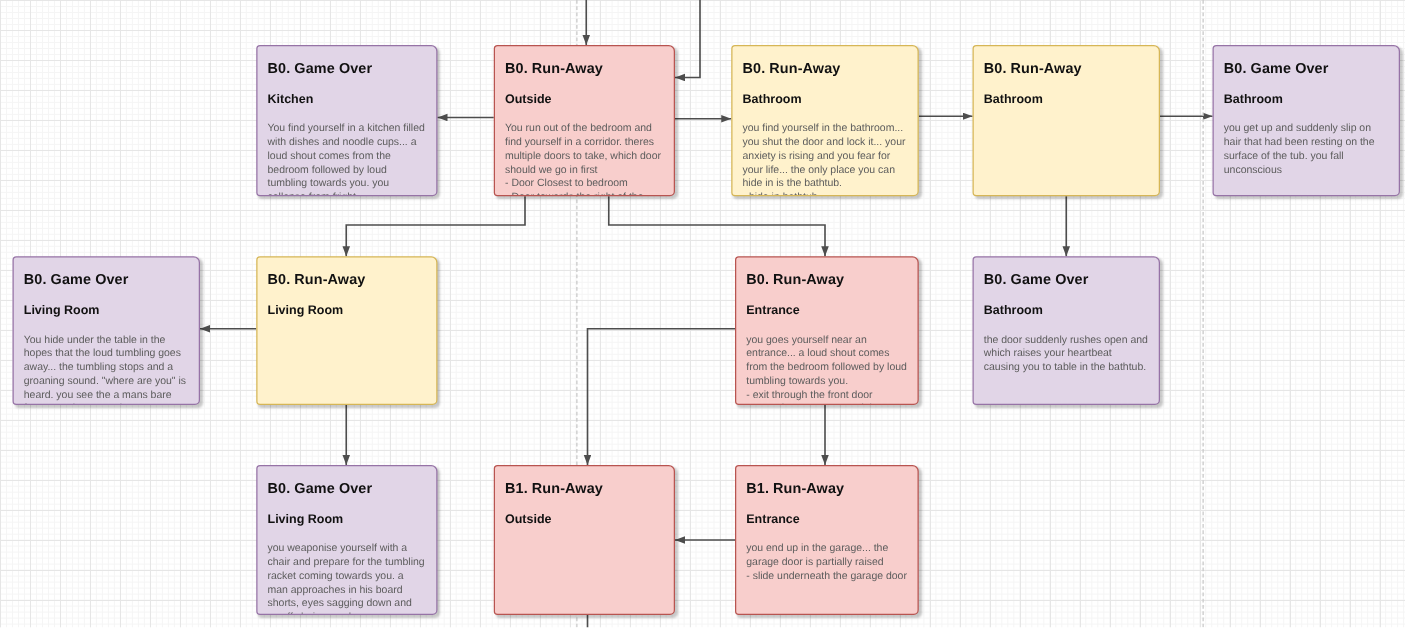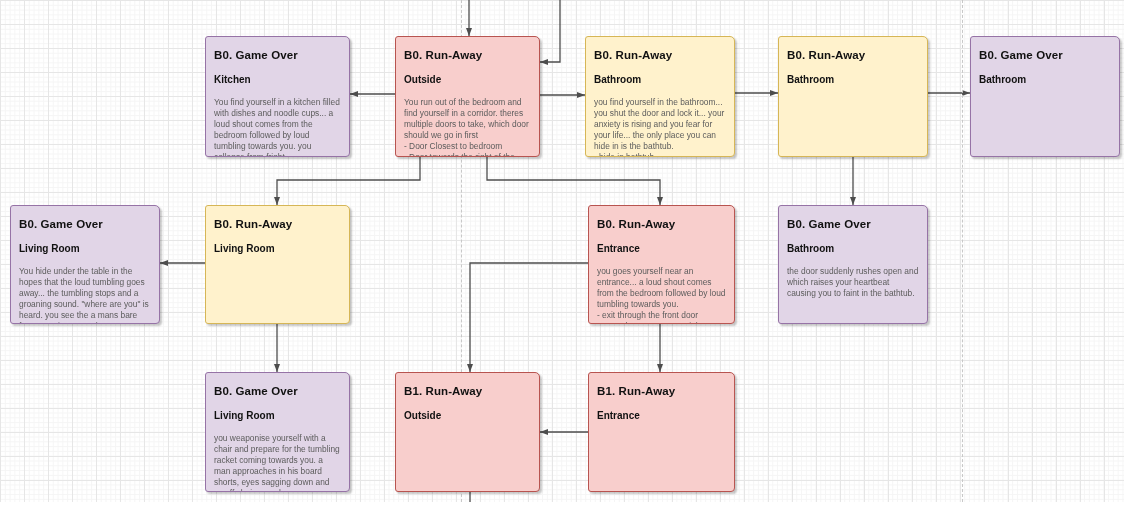--- a/index.html
+++ b/index.html
@@ -100,48 +100,51 @@
       <div class="node-body">you find yourself in the bathroom... you shut the door and lock it... your anxiety is rising and you fear for your life... the only place you can hide in is the bathtub.
 - hide in bathtub</div>
     </div>
     <div class="node yellow" style="left: 778px; top: 36px; width: 150px; height: 121px;">
       <div class="node-title">B0. Run-Away</div>
       <div class="node-subtitle">Bathroom</div>
     </div>
     <div class="node purple" style="left: 970px; top: 36px; width: 150px; height: 121px;">
       <div class="node-title">B0. Game Over</div>
       <div class="node-subtitle">Bathroom</div>
+      <div class="node-body">you get up and suddenly slip on hair that had been resting on the surface of the tub. you fall unconscious</div>
     </div>
     <div class="node purple" style="left: 10px; top: 205px; width: 150px; height: 119px;">
       <div class="node-title">B0. Game Over</div>
       <div class="node-subtitle">Living Room</div>
       <div class="node-body">You hide under the table in the hopes that the loud tumbling goes away... the tumbling stops and a groaning sound. "where are you" is heard. you see the a mans bare feet stomping around you. you begin to feel light headed and faint underneath the table.</div>
     </div>
     <div class="node yellow" style="left: 205px; top: 205px; width: 145px; height: 119px;">
       <div class="node-title">B0. Run-Away</div>
       <div class="node-subtitle">Living Room</div>
     </div>
     <div class="node red" style="left: 588px; top: 205px; width: 147px; height: 119px;">
       <div class="node-title">B0. Run-Away</div>
       <div class="node-subtitle">Entrance</div>
       <div class="node-body">you goes yourself near an entrance... a loud shout comes from the bedroom followed by loud tumbling towards you.
 - exit through the front door
 - go to the room to your right</div>
     </div>
     <div class="node purple" style="left: 778px; top: 205px; width: 150px; height: 119px;">
       <div class="node-title">B0. Game Over</div>
       <div class="node-subtitle">Bathroom</div>
-      <div class="node-body">the door suddenly rushes open and which raises your heartbeat causing you to faint in the bathtub.</div>
+      <div class="node-body">the door suddenly rushes open and which raises your heartbeat causing you to table in the bathtub.</div>
     </div>
     <div class="node purple" style="left: 205px; top: 372px; width: 145px; height: 120px;">
       <div class="node-title">B0. Game Over</div>
       <div class="node-subtitle">Living Room</div>
       <div class="node-body">you weaponise yourself with a chair and prepare for the tumbling racket coming towards you. a man approaches in his board shorts, eyes sagging down and scruffy hair. you close your eyes and swing the chair around... you end up knocking yourself over and fall unconcious.</div>
     </div>
     <div class="node red" style="left: 395px; top: 372px; width: 145px; height: 120px;">
       <div class="node-title">B1. Run-Away</div>
       <div class="node-subtitle">Outside</div>
     </div>
     <div class="node red" style="left: 588px; top: 372px; width: 147px; height: 120px;">
       <div class="node-title">B1. Run-Away</div>
       <div class="node-subtitle">Entrance</div>
+      <div class="node-body">you end up in the garage... the garage door is partially raised
+- slide underneath the garage door</div>
     </div>
   </div>
 
 </body></html>

